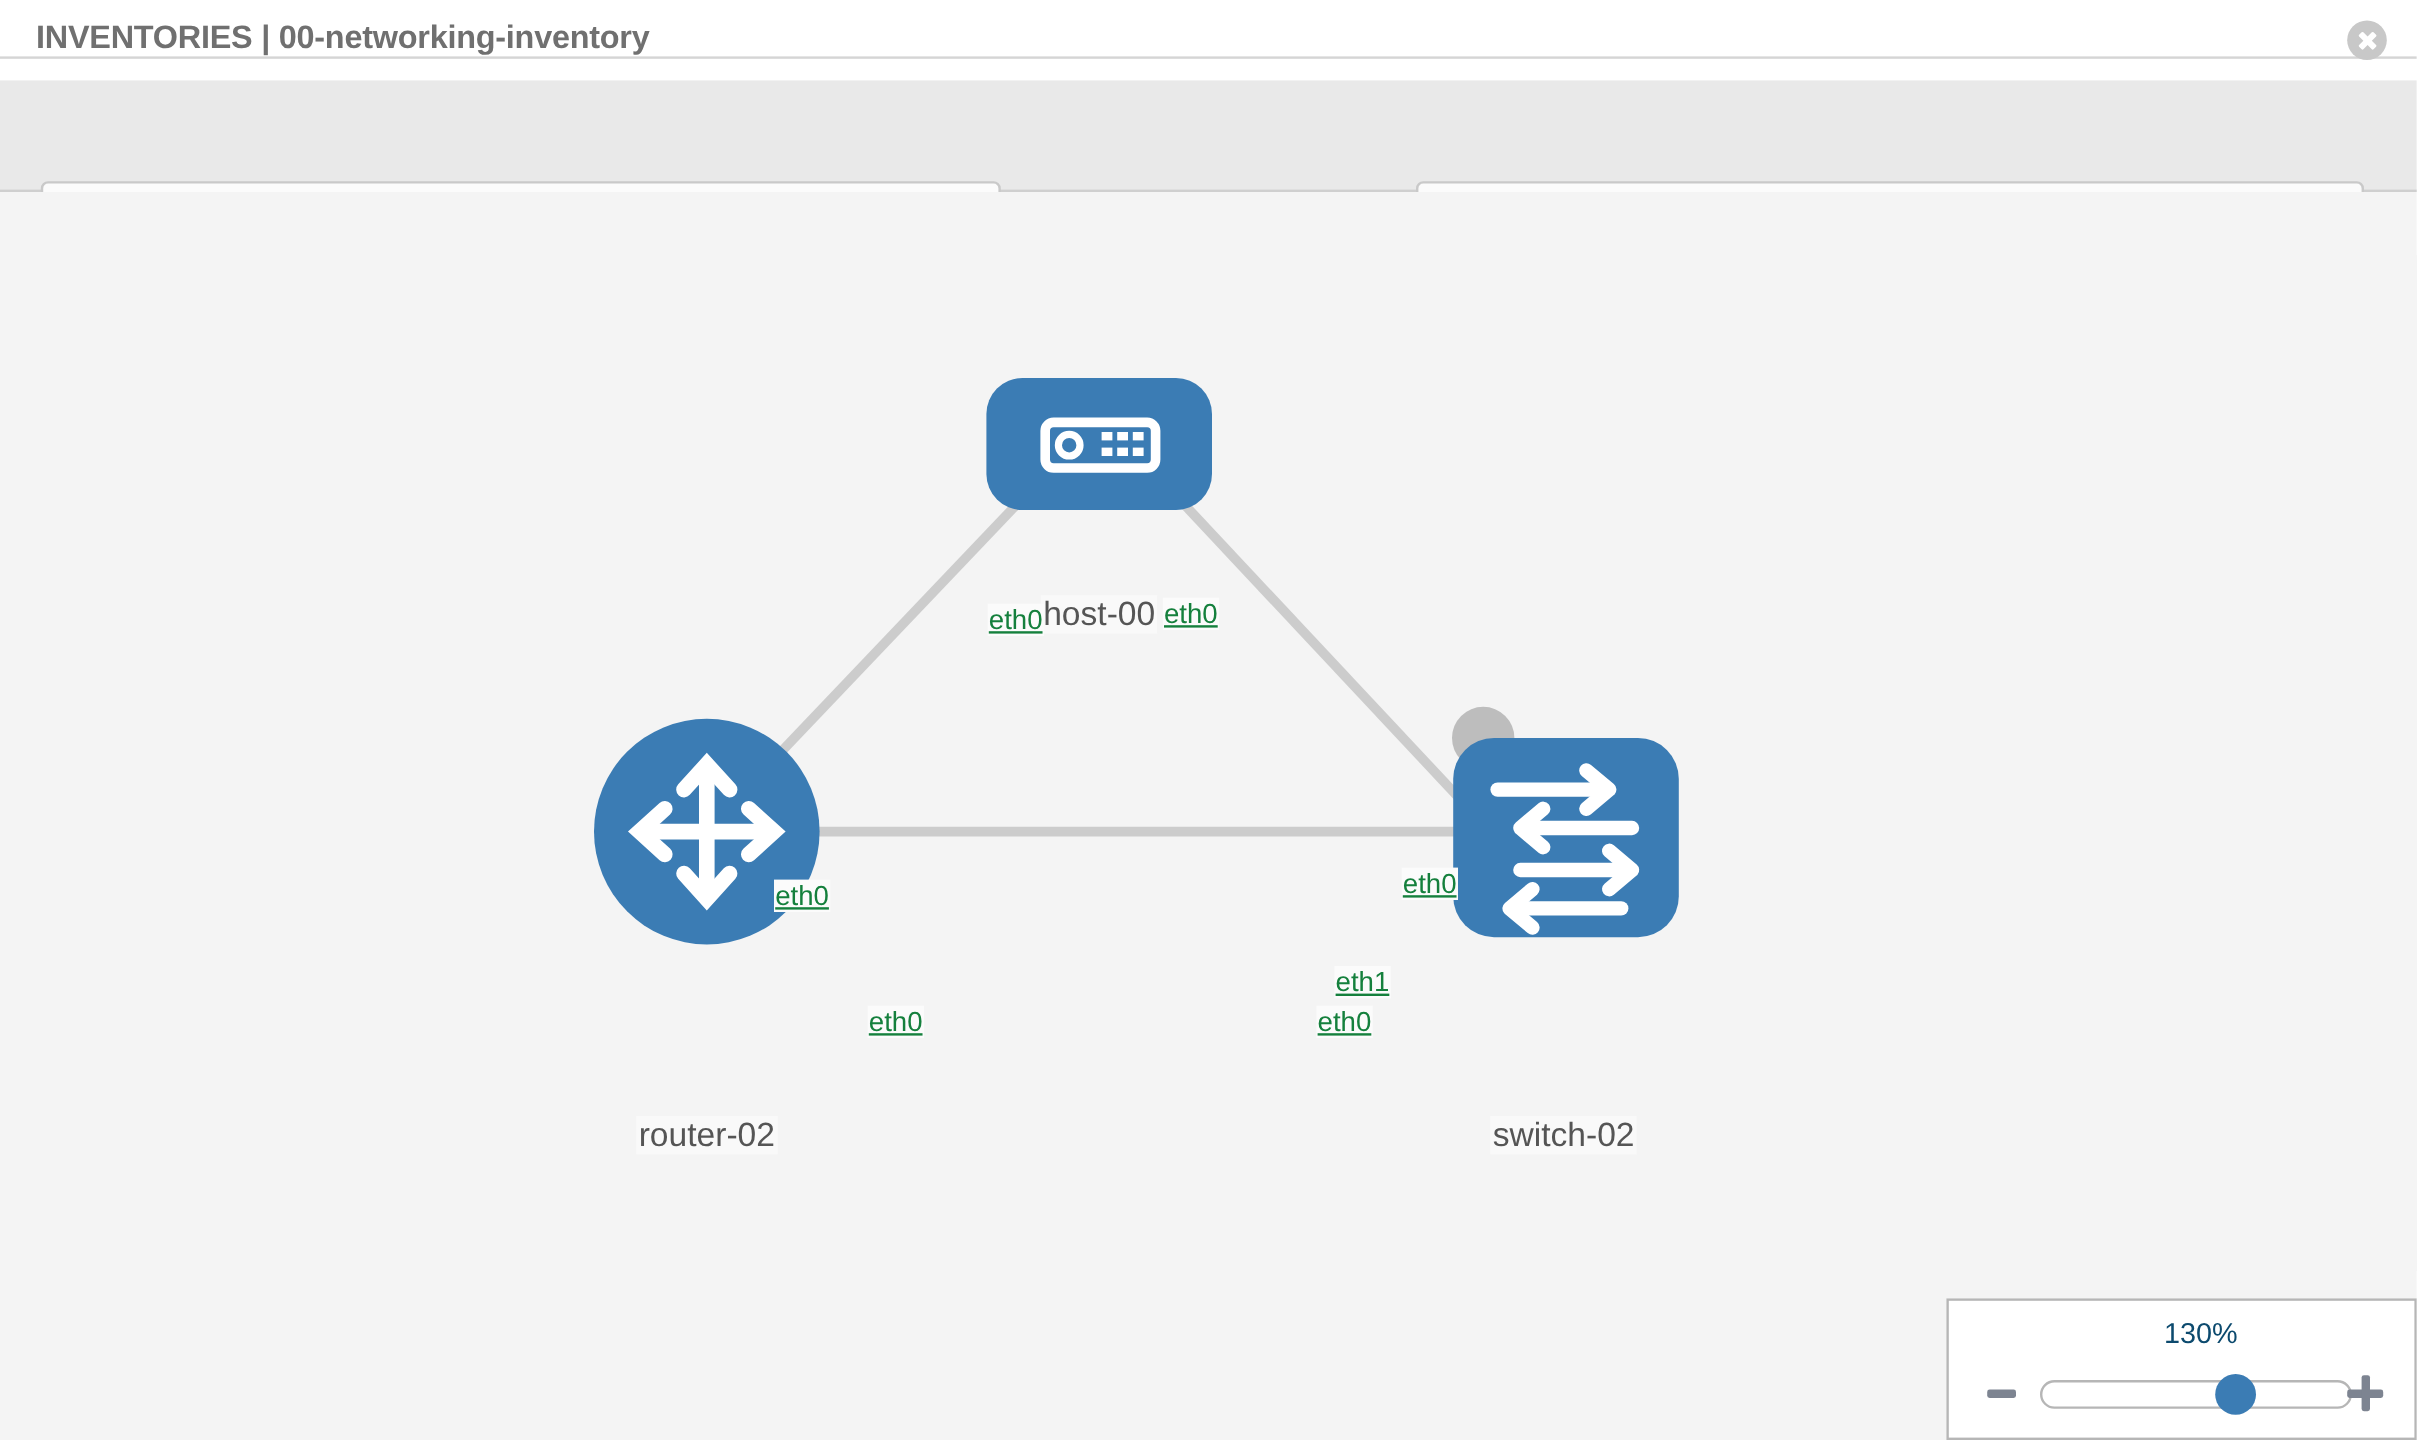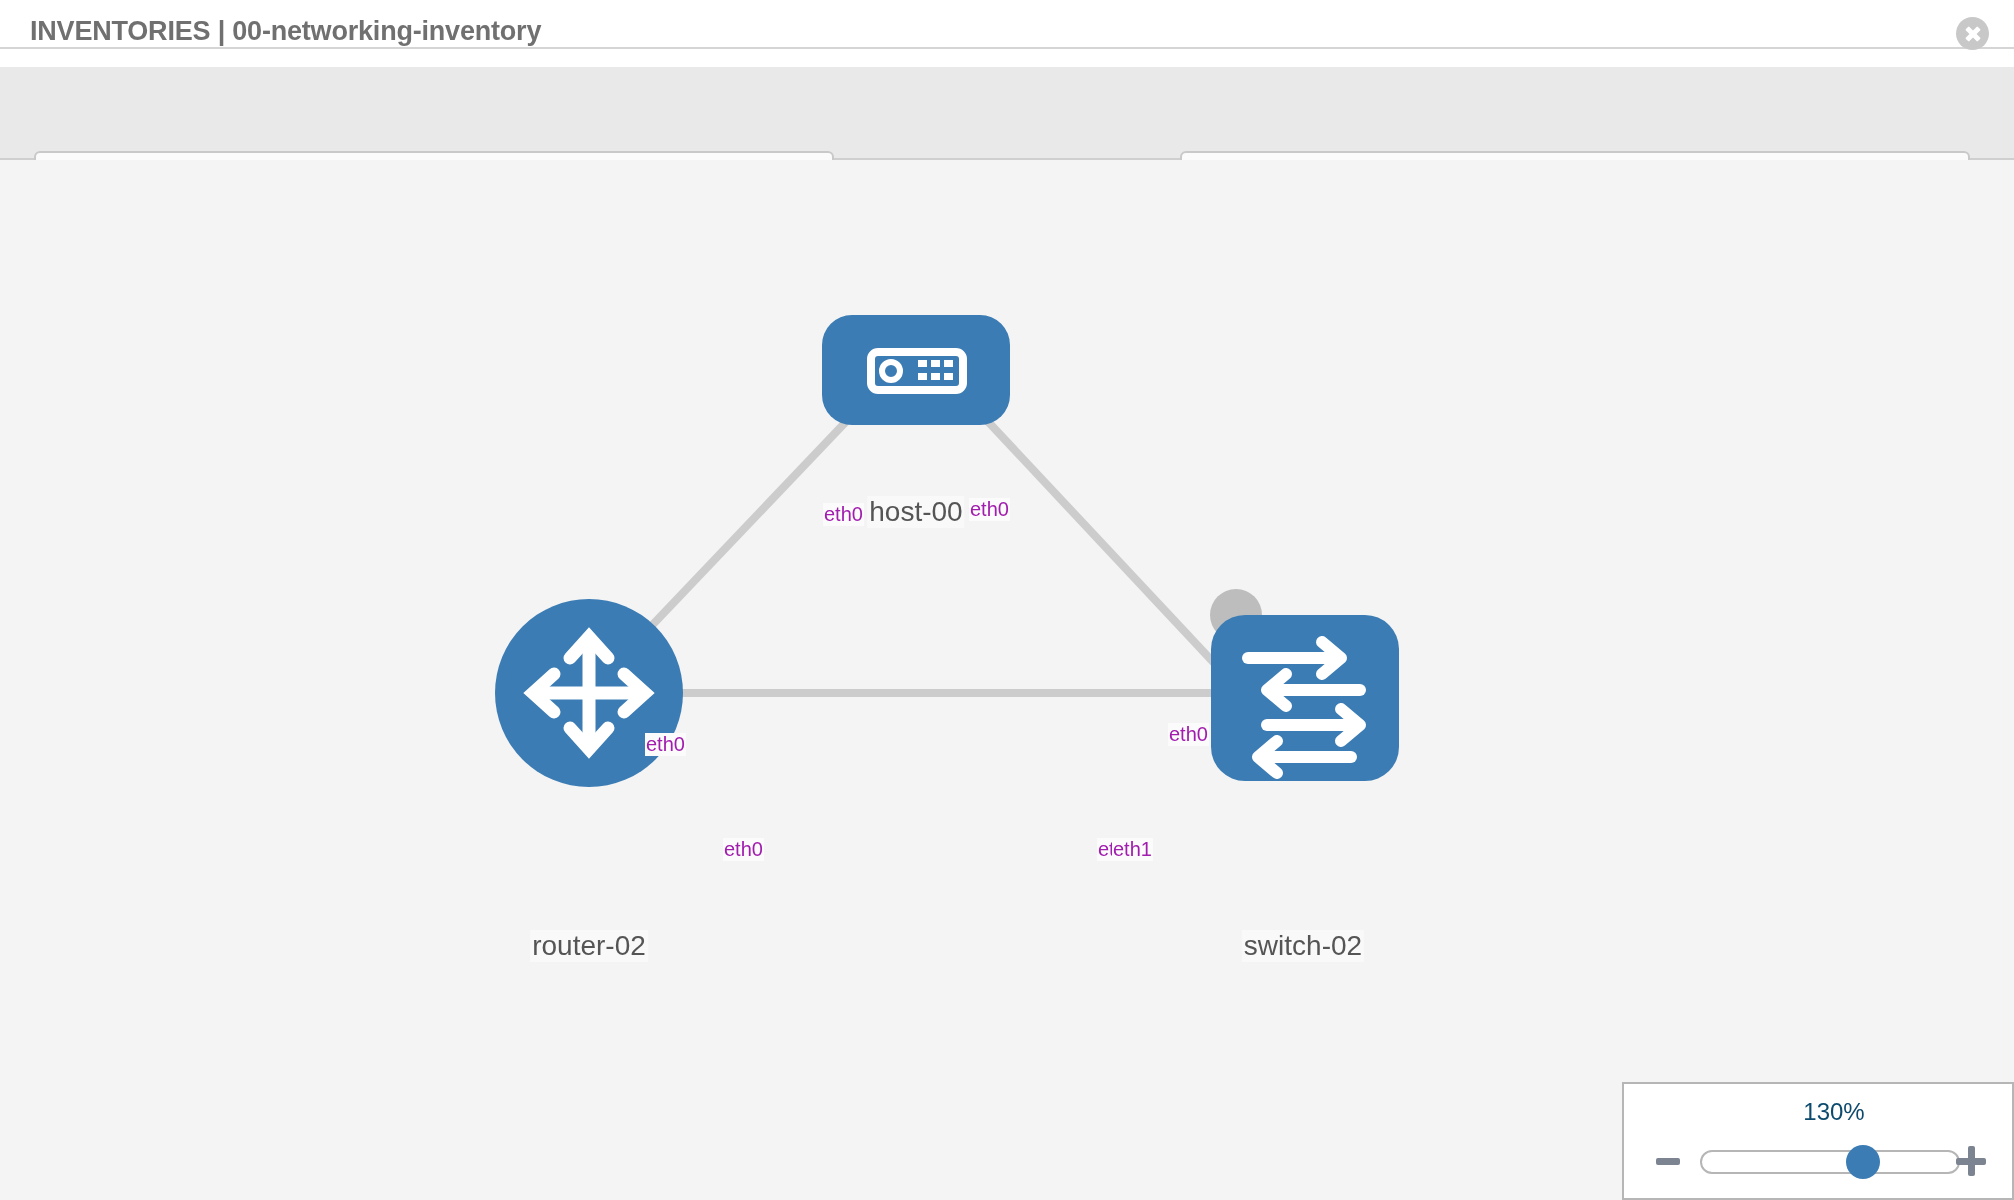--- a/index.html
+++ b/index.html
@@ -150,25 +150,26 @@
     position: absolute;
     font-size: 28px;
     color: #555555;
     background: #f9f9f9;
     white-space: nowrap;
     transform: translateX(-50%);
     padding: 0 2px;
   }
   .port-label {
     position: absolute;
-    font-size: 20px;
-    color: #a21caf;
+    font-size: 23px;
+    color: #15803d;
     background: #fbfbfb;
     white-space: nowrap;
     padding: 0 1px;
+    text-decoration: underline;
   }
 
   
   .zoom-panel {
     position: absolute;
     left: 1622px;
     top: 1082px;
     width: 392px;
     height: 118px;
     background: #ffffff;
@@ -345,21 +346,21 @@
   <div class="node-label" style="left:916px; top:336px;">host-00</div>
   <div class="node-label" style="left:589px; top:770px;">router-02</div>
   <div class="node-label" style="left:1303px;top:770px;">switch-02</div>
 
   <div class="port-label" style="left:823px;  top:343px;">eth0</div>
   <div class="port-label" style="left:969px;  top:338px;">eth0</div>
   <div class="port-label" style="left:645px;  top:573px;">eth0</div>
   <div class="port-label" style="left:1168px; top:563px;">eth0</div>
   <div class="port-label" style="left:723px;  top:678px;">eth0</div>
   <div class="port-label" style="left:1097px; top:678px;">eth0</div>
-  <div class="port-label" style="left:1112px; top:678px;">eth1</div>
+  <div class="port-label" style="left:1112px; top:645px;">eth1</div>
 </div>
 
 <div class="zoom-panel">
   <div class="zoom-pct">130%</div>
   <div class="zoom-row">
     <div class="zoom-minus"></div>
     <div class="zoom-track">
       <div class="zoom-thumb" id="zoom-thumb" style="left: 63%;"></div>
     </div>
     <div class="zoom-plus"></div>

